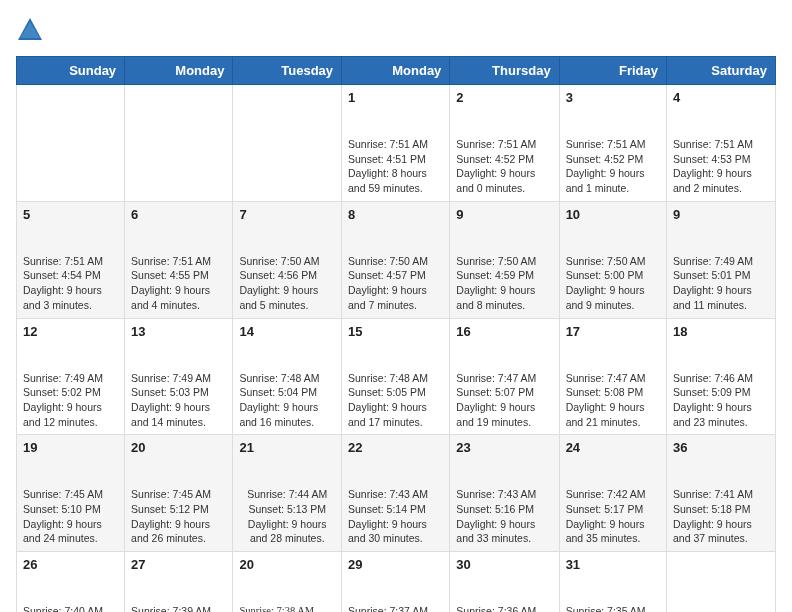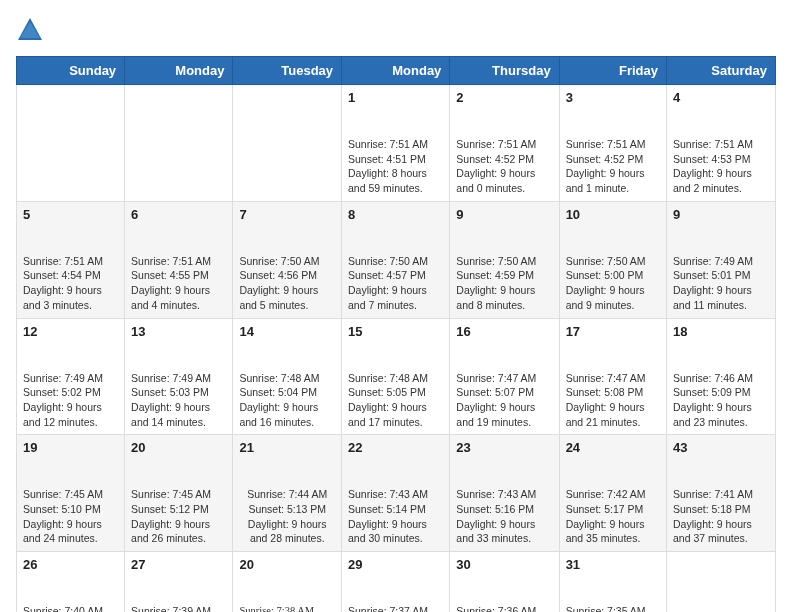--- a/index.html
+++ b/index.html
@@ -278,21 +278,21 @@
 Sunset: 5:16 PM
 Daylight: 9 hours and 33 minutes.</div>
         </td>
         <td>
           <div class="day-num">24</div>
           <div class="day-info" style="white-space: pre-line;">Sunrise: 7:42 AM
 Sunset: 5:17 PM
 Daylight: 9 hours and 35 minutes.</div>
         </td>
         <td>
-          <div class="day-num">43</div>
+          <div class="day-num">36</div>
           <div class="day-info" style="white-space: pre-line;">Sunrise: 7:41 AM
 Sunset: 5:18 PM
 Daylight: 9 hours and 37 minutes.</div>
         </td>
       </tr>
       <tr>
         <td>
           <div class="day-num">26</div>
           <div class="day-info" style="white-space: pre-line; text-decoration: underline;">Sunrise: 7:40 AM
 Sunset: 5:20 PM

